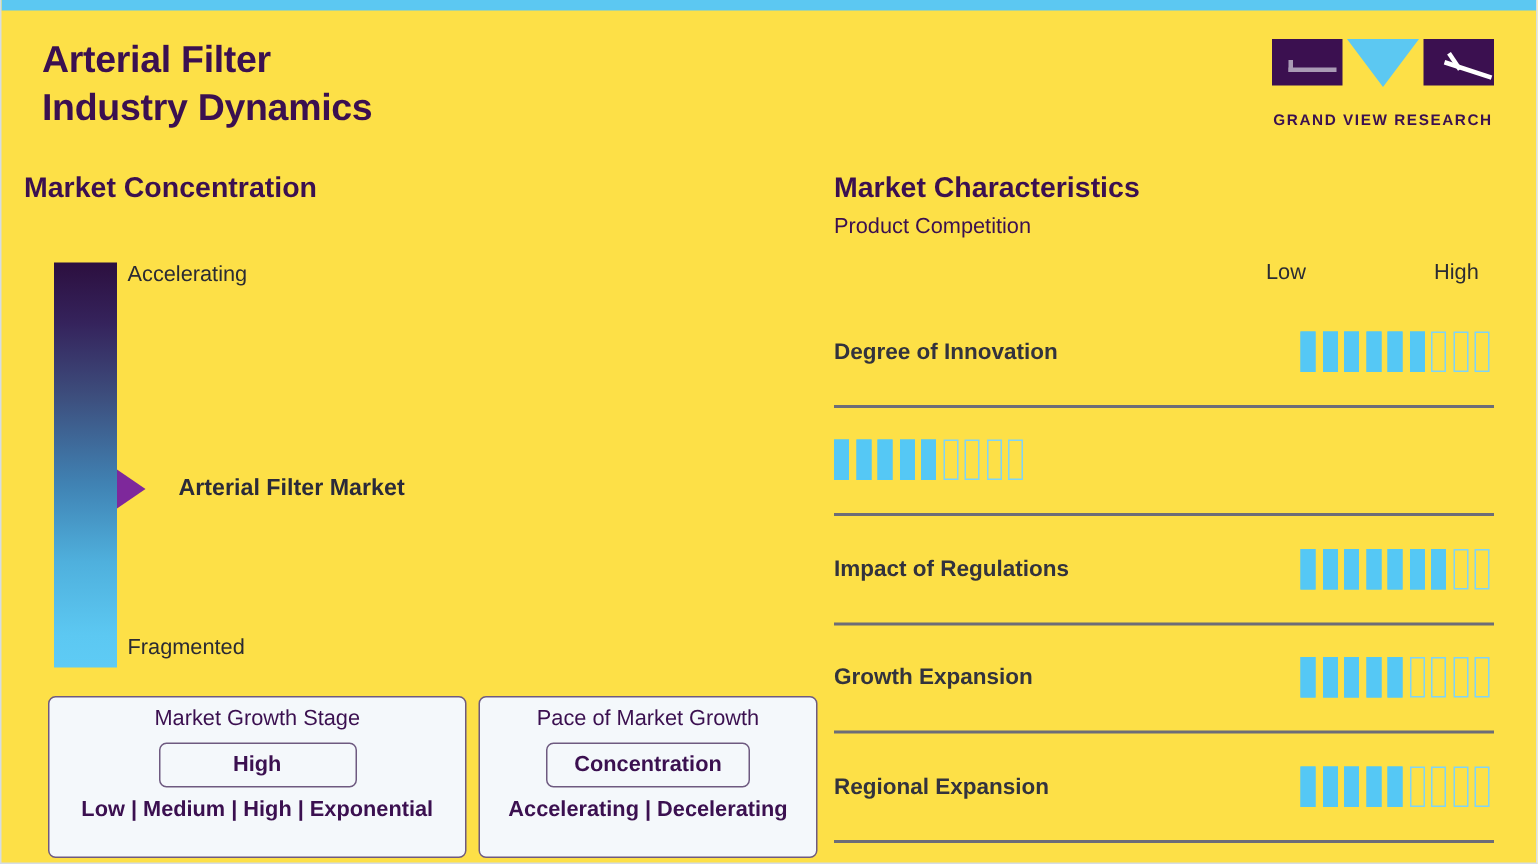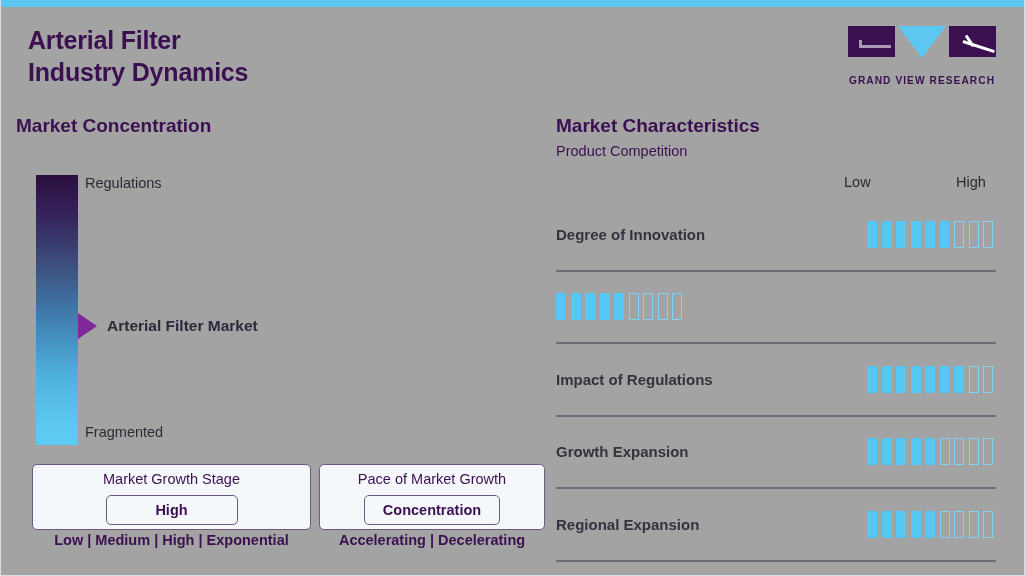--- a/index.html
+++ b/index.html
@@ -10,21 +10,21 @@
     height: 576px;
     background: #ffffff;
     font-family: "Liberation Sans", sans-serif;
     overflow: hidden;
   }
 
   #infographic {
     position: relative;
     width: 1025px;
     height: 576px;
-    background: #a3a3a3;
+    background: #fde047;
     border: 1px solid #d6dde4;
     border-top: none;
     overflow: hidden;
   }
 
   
   .top-accent {
     position: absolute;
     top: 0; left: 0;
     width: 1025px;
@@ -146,40 +146,41 @@
   }
   #label-concentrated { top: 175px; }
   #label-fragmented   { top: 424px; }
 
   .marker {
     position: absolute;
     left: 77px;
     top: 318px;
     display: flex;
     align-items: center;
+    gap: 12px;
   }
   .marker-triangle {
     width: 0; height: 0;
     border-top: 13px solid transparent;
     border-bottom: 13px solid transparent;
     border-left: 19px solid #7e289b;
   }
   .marker-label {
     margin-left: 10px;
     font-size: 15.5px;
     font-weight: bold;
     color: #2a2a3a;
     white-space: nowrap;
   }
 
   
   .info-box {
     position: absolute;
     top: 464px;
-    height: 66px;
+    height: 108px;
     border: 1px solid #6e5a80;
     border-radius: 5px;
     background: #f4f8fb;
     padding: 7px 9px 0 9px;
     text-align: center;
   }
   #box-growth-stage { left: 31px; width: 279px; }
   #box-growth-pace  { left: 318px; width: 226px; }
 
   .info-box-title {
@@ -275,21 +276,21 @@
         <span class="arrow-line-b"></span>
       </div>
     </div>
     <div class="logo-text">GRAND VIEW RESEARCH</div>
   </div>
 
   <div class="section-heading" id="concentration-heading">Market Concentration</div>
 
   <div class="gradient-bar"></div>
 
-  <div class="scale-label" id="label-concentrated">Regulations</div>
+  <div class="scale-label" id="label-concentrated">Accelerating</div>
 
   <div class="scale-label" id="label-fragmented">Fragmented</div>
 
   <div class="marker" style="top: 313.2px;">
     <div class="marker-triangle"></div>
     <div class="marker-label">Arterial Filter Market</div>
   </div>
 
   <div class="info-box" id="box-growth-stage">
     <div class="info-box-title">Market Growth Stage</div>

